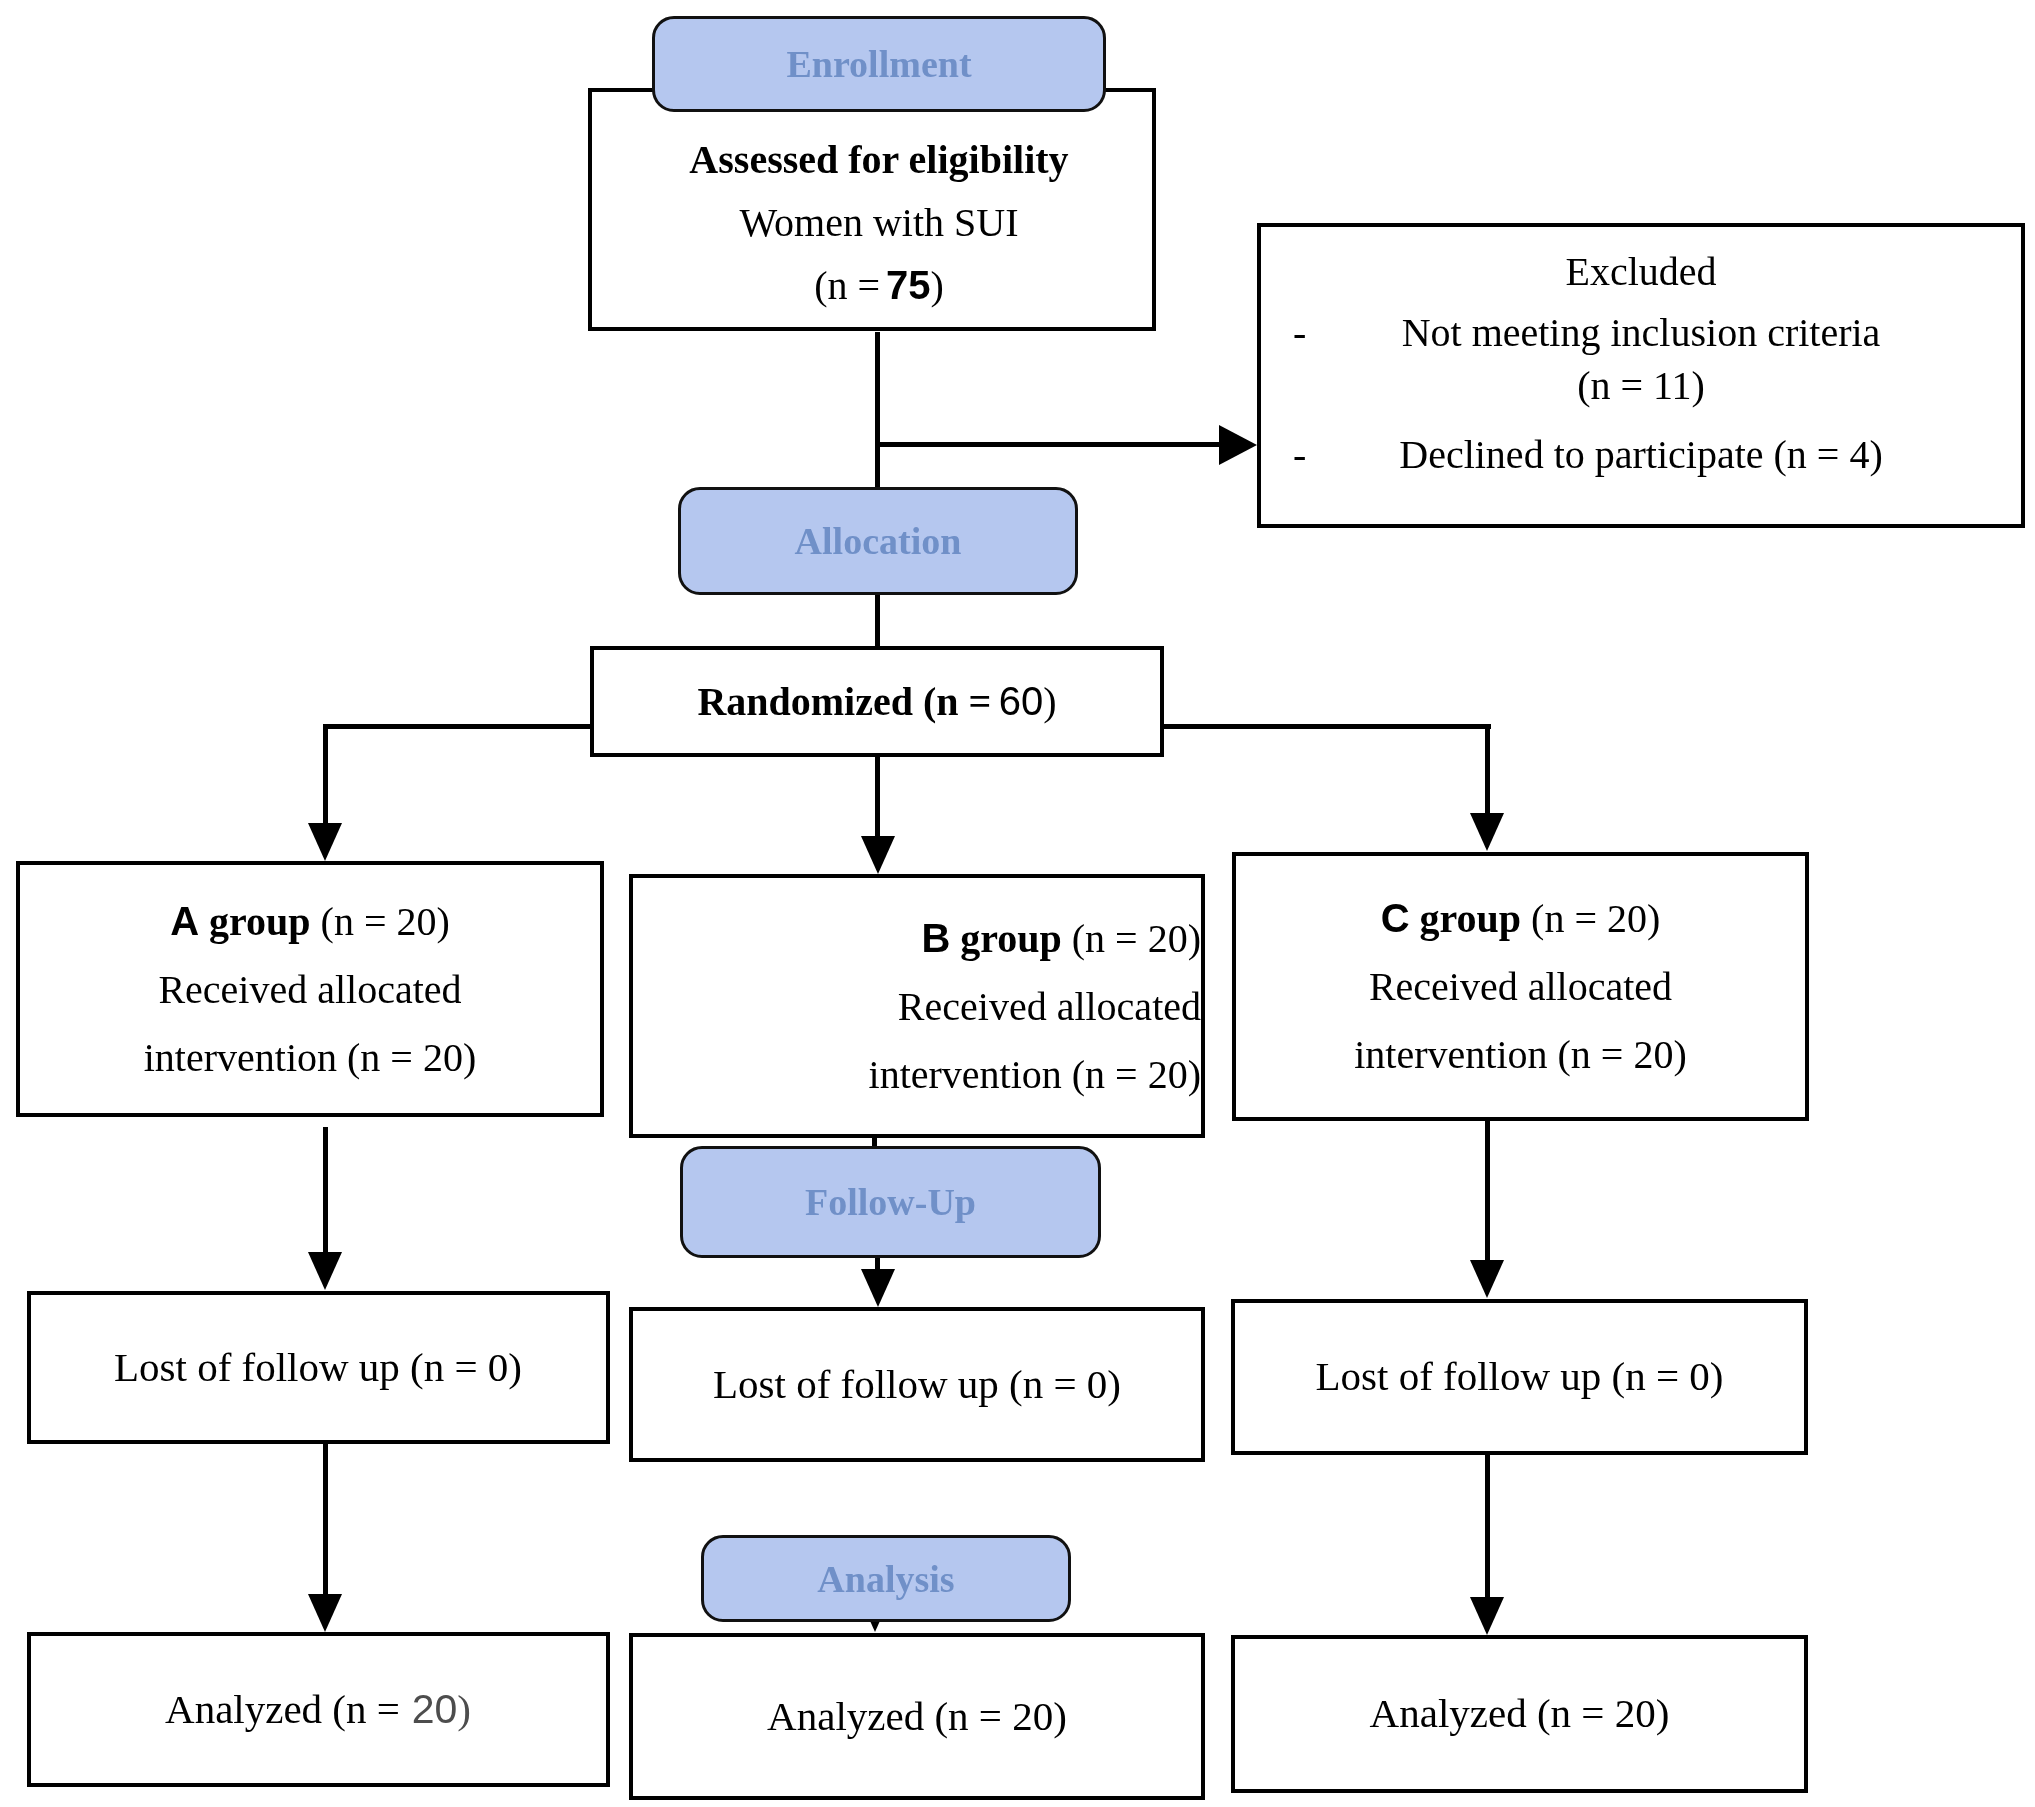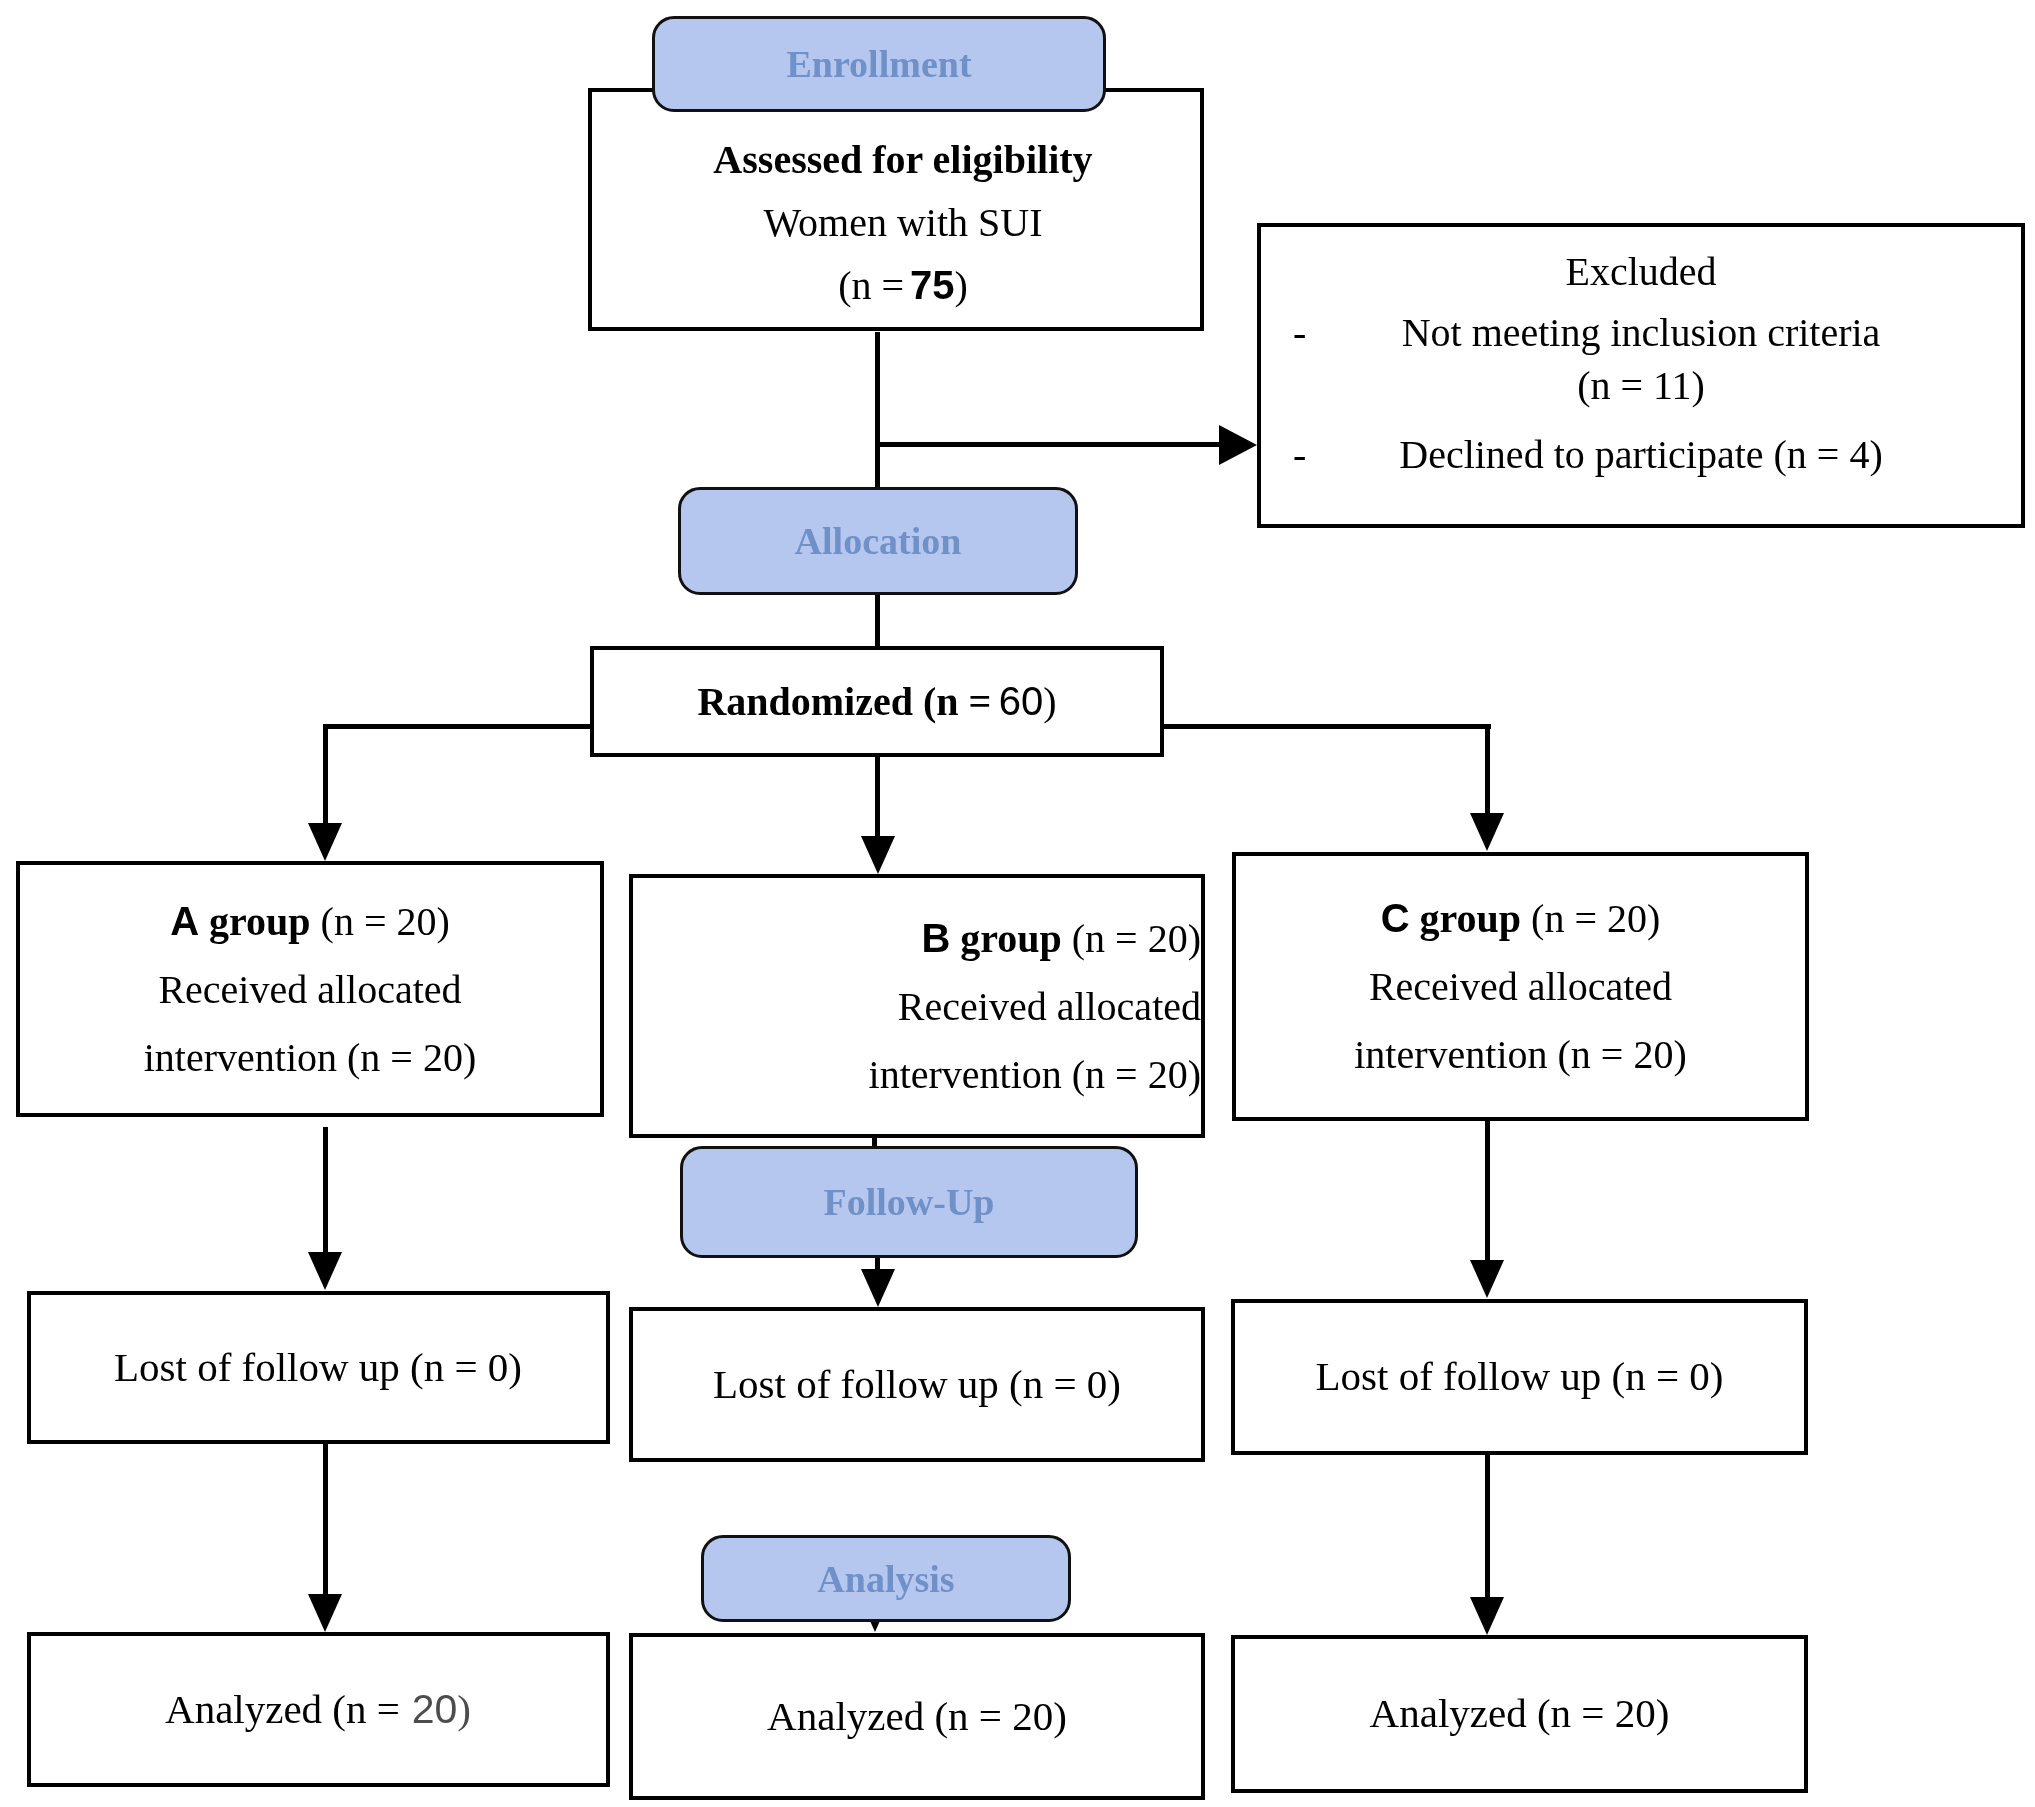--- a/index.html
+++ b/index.html
@@ -122,21 +122,21 @@
   <div class="ah-down" style="left:1470px;top:1260px;"></div>
 
   <div class="vline" style="left:323px;top:1444px;width:5.2px;height:150px;"></div>
   <div class="ah-down" style="left:308px;top:1594px;"></div>
 
   <div class="vline" style="left:1485px;top:1455px;width:5.2px;height:142px;"></div>
   <div class="ah-down" style="left:1470px;top:1597px;"></div>
 
   <div class="ah-down" style="left:858px;top:1594px;"></div>
 
-  <div class="box" style="left:588px;top:88px;width:616px;height:243px;padding-left:14px;">
+  <div class="box" style="left:588px;top:88px;width:568px;height:243px;padding-left:14px;">
     <div class="assessed-inner">
       <div class="t54 bold">Assessed for eligibility</div>
       <div class="t54">Women with SUI</div>
       <div class="t54"><span>(n =</span><span class="sansnum-b">75</span><span>)</span></div>
     </div>
   </div>
 
   <div class="pill" style="left:652px;top:16px;width:454px;height:96px;">
     <span class="stage-label">Enrollment</span>
   </div>
@@ -175,21 +175,21 @@
     <div class="group-line">Received allocated</div>
     <div class="group-line">intervention (n = 20)</div>
   </div>
 
   <div class="box" style="left:1232px;top:852px;width:577px;height:269px;">
     <div class="group-line"><span class="group-letter">C</span><span class="bold"> group </span><span>(n = 20)</span></div>
     <div class="group-line">Received allocated</div>
     <div class="group-line">intervention (n = 20)</div>
   </div>
 
-  <div class="pill" style="left:680px;top:1146px;width:458px;height:112px;">
+  <div class="pill" style="left:680px;top:1146px;width:421px;height:112px;">
     <span class="stage-label">Follow-Up</span>
   </div>
 
   <div class="box" style="left:26.5px;top:1291px;width:583px;height:153px;">
     <div class="t56">Lost of follow up (n = 0)</div>
   </div>
   <div class="box" style="left:629px;top:1307px;width:576px;height:155px;">
     <div class="t56">Lost of follow up (n = 0)</div>
   </div>
   <div class="box" style="left:1231px;top:1299px;width:577px;height:156px;">

